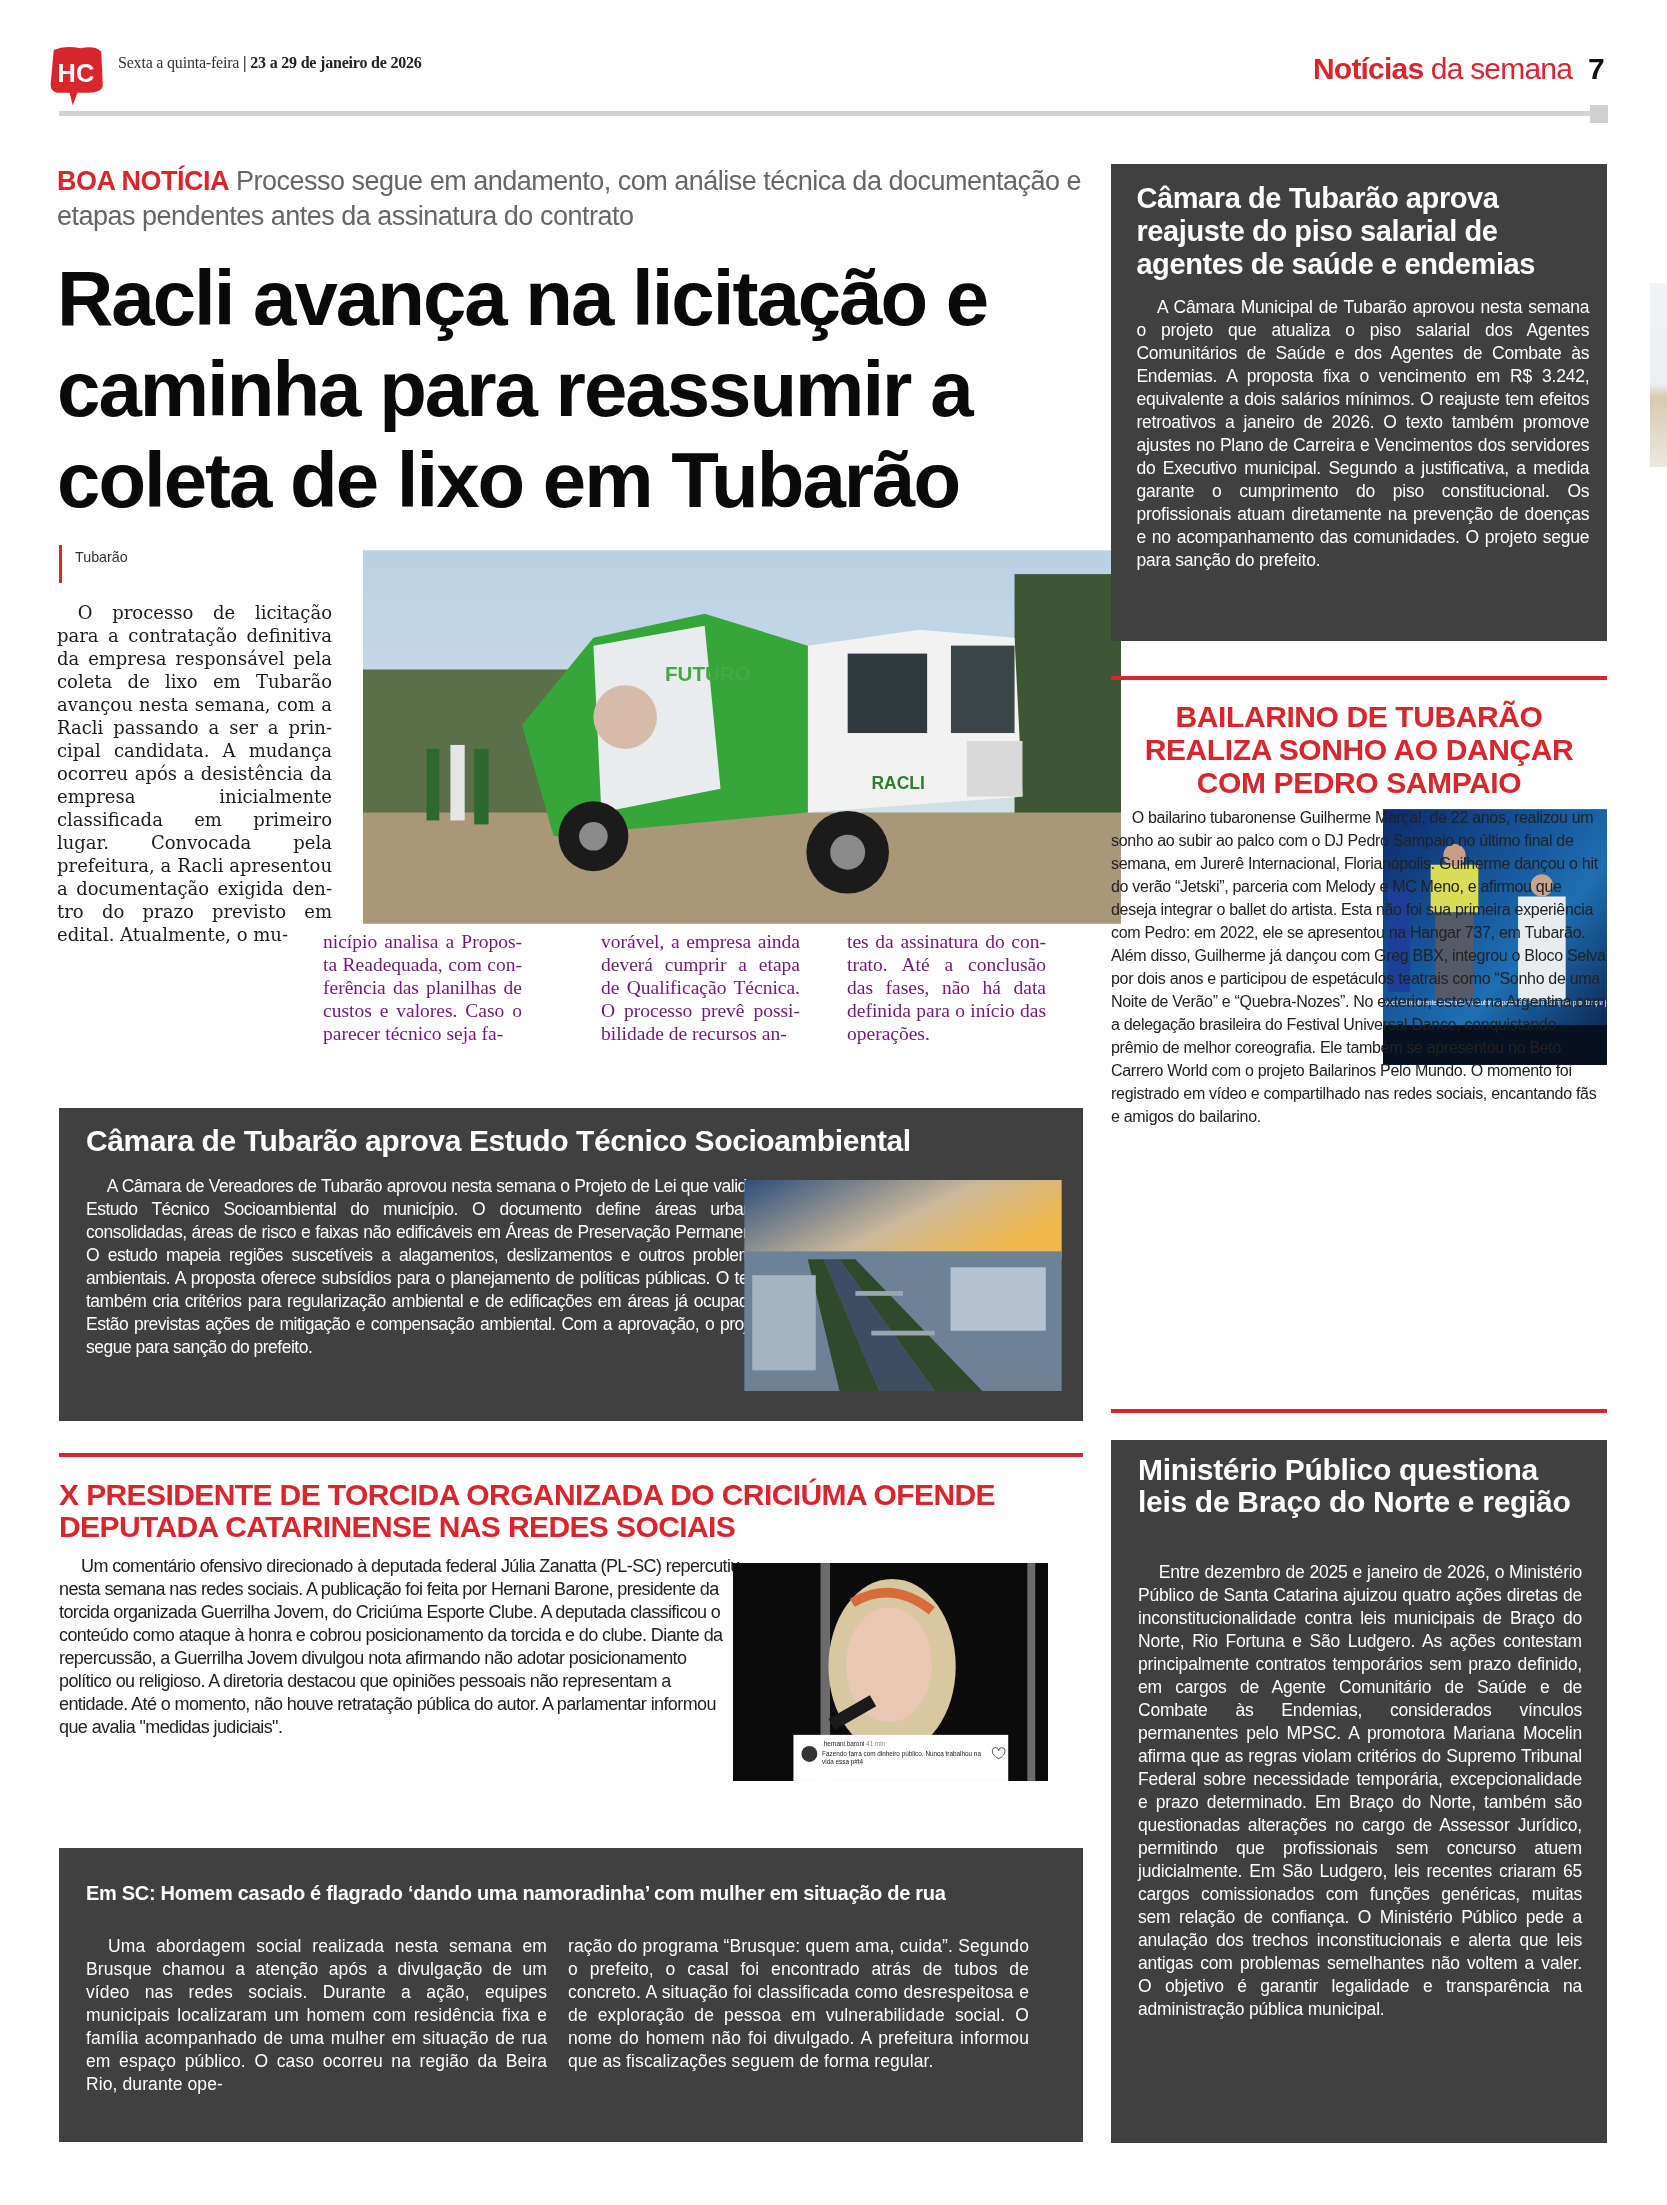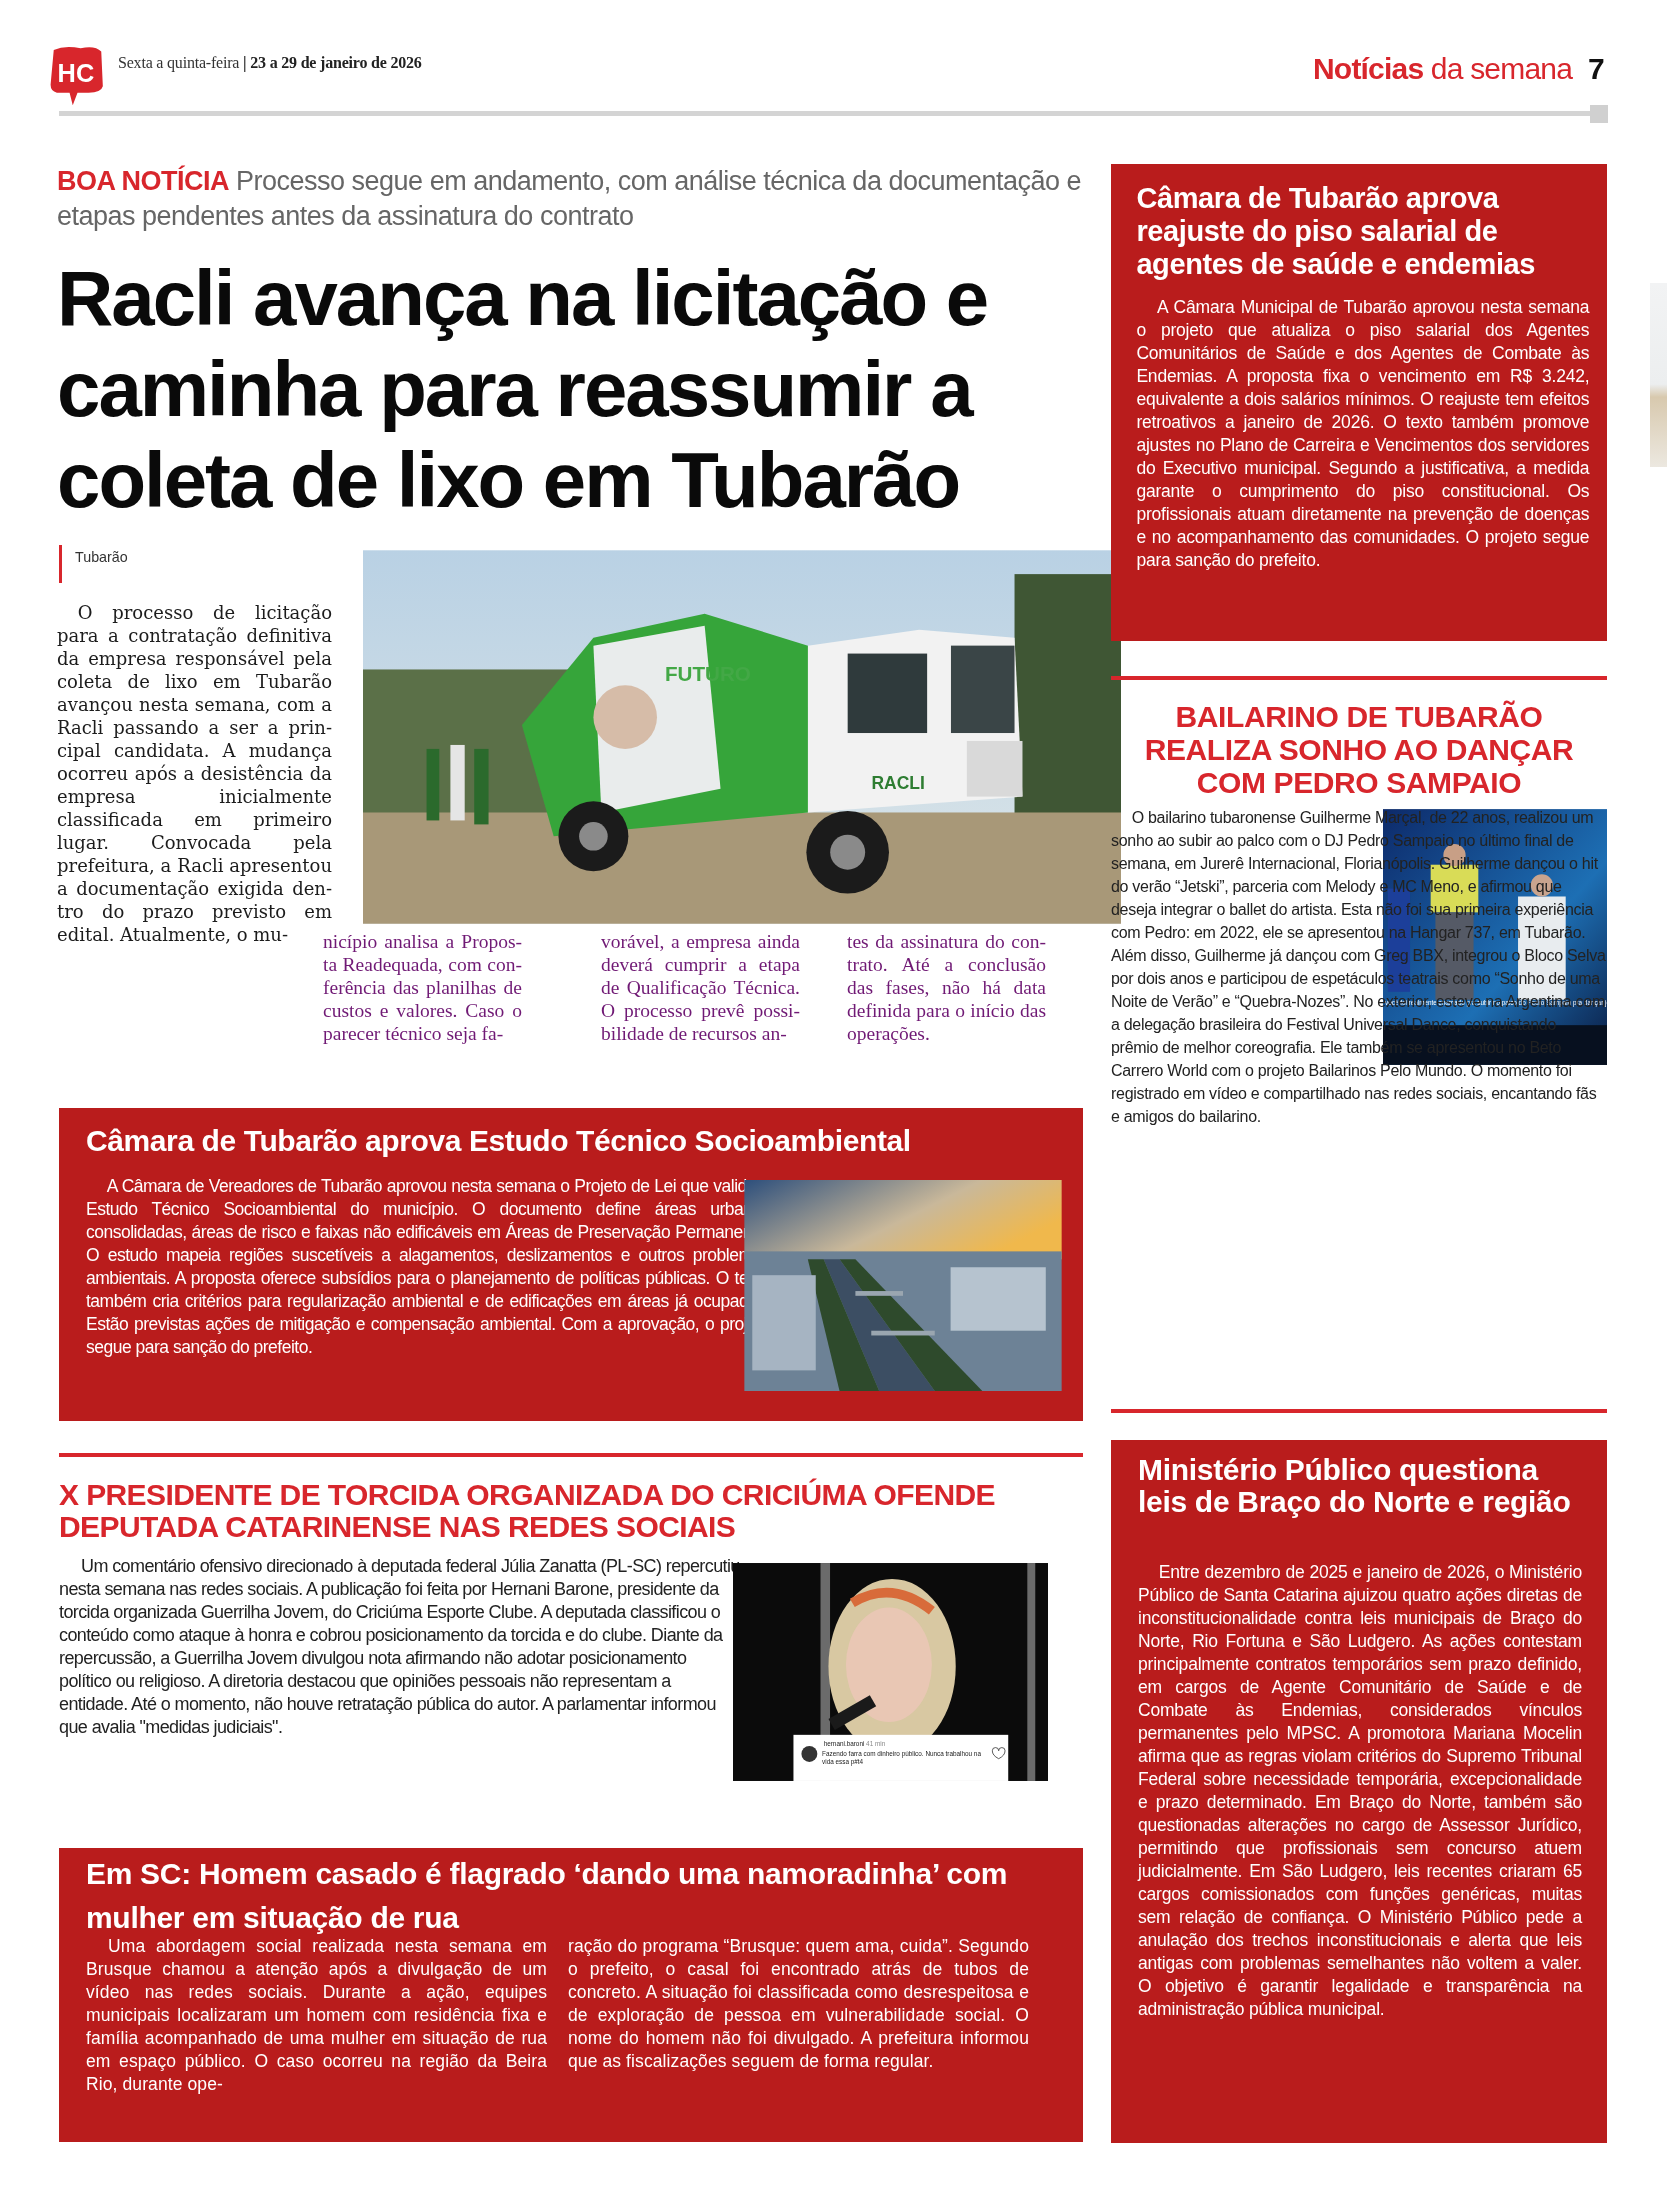--- a/index.html
+++ b/index.html
@@ -23,21 +23,21 @@
   .kicker b { color: #d8262c; font-weight: bold; }
   .headline { left: 57px; top: 253px; width: 1033px; font-size: 78px; line-height: 91px; font-weight: bold; color: #0a0a0a; letter-spacing: -2px; }
   .location-bar { left: 59px; top: 545px; width: 3.2px; height: 38px; background: #d8262c; }
   .location { left: 75px; top: 549px; font-size: 14.3px; color: #333; }
   .lead-col1 { left: 57px; top: 601px; width: 275px; font-family: "DejaVu Serif", serif; font-size: 18px; line-height: 23px; color: #1c1c1c; text-align: justify; hyphens: manual; }
   .lead-col1 p { text-indent: 20.7px; }
   .truck-photo { left: 323px; top: 550px; width: 758px; height: 374px; padding-left: 40px; }
   .lead-colx { top: 930px; width: 199px; font-family: "Liberation Serif", serif; font-size: 19.5px; line-height: 23px; color: #701a75; text-align: justify; }
 
   
-  .red-box { background: #b91c1c; color: #fff; }
+  .red-box { background: #404040; color: #fff; }
   .box-title { color: #fff; font-weight: bold; }
 
   .box-piso { left: 1111px; top: 164px; width: 496px; height: 477px; }
   .box-piso .box-title { position: absolute; left: 25.4px; top: 17.5px; width: 453px; font-size: 29px; line-height: 33px; letter-spacing: -0.4px; }
   .box-piso .box-text { position: absolute; left: 25.4px; top: 132px; width: 453px; font-size: 17.5px; line-height: 23px; text-align: justify; letter-spacing: -0.2px; }
 
   .rule-red { height: 4px; background: #d8262c; }
 
   .dancer-title { left: 1111px; top: 700px; width: 496px; font-size: 30px; line-height: 33px; font-weight: bold; color: #d8262c; letter-spacing: -0.4px; text-align: center; }
   .dancer-photo { left: 1383px; top: 809px; width: 224px; height: 256px; }
@@ -49,21 +49,21 @@
   .box-estudo .box-text { position: absolute; left: 27px; top: 67px; width: 684px; font-size: 17.5px; line-height: 23px; text-align: justify; letter-spacing: -0.5px; }
   .city-photo { position: absolute; left: 685px; top: 72px; width: 318px; height: 211px; }
 
   .rule-red-left { left: 59px; top: 1453px; width: 1024px; }
   .torcida-title { left: 59px; top: 1479px; width: 1026px; font-size: 30px; line-height: 32px; font-weight: bold; color: #d8262c; letter-spacing: -0.6px; }
   .torcida-text { left: 59px; top: 1555px; width: 684px; font-size: 18px; line-height: 23px; color: #222; letter-spacing: -0.6px; }
   .torcida-text .indent { display: inline-block; width: 22px; }
   .deputy-photo { left: 733px; top: 1563px; width: 315px; height: 218px; }
 
   .box-brusque { left: 59px; top: 1848px; width: 1024px; height: 294px; }
-  .box-brusque .box-title { position: absolute; left: 27px; top: 4px; width: 970px; font-size: 30px; line-height: 44px; letter-spacing: -0.3px; }
+  .box-brusque .box-title { position: absolute; left: 27px; top: 28px; width: 970px; font-size: 20px; line-height: 35px; letter-spacing: -0.3px; }
   .box-brusque .box-col { position: absolute; top: 87px; width: 461px; font-size: 17.5px; line-height: 23px; text-align: justify; letter-spacing: 0.1px; }
   .box-brusque .col-a { left: 27px; }
   .box-brusque .col-b { left: 509px; }
   .box-brusque .indent { display: inline-block; width: 22px; }
 
   .rule-red-right1 { left: 1111px; top: 676px; width: 496px; }
   .rule-red-right2 { left: 1111px; top: 1409px; width: 496px; }
 
   .box-mp { left: 1111px; top: 1440px; width: 496px; height: 703px; }
   .box-mp .box-title { position: absolute; left: 27px; top: 14.3px; width: 445px; font-size: 30px; line-height: 32px; letter-spacing: -0.3px; }

